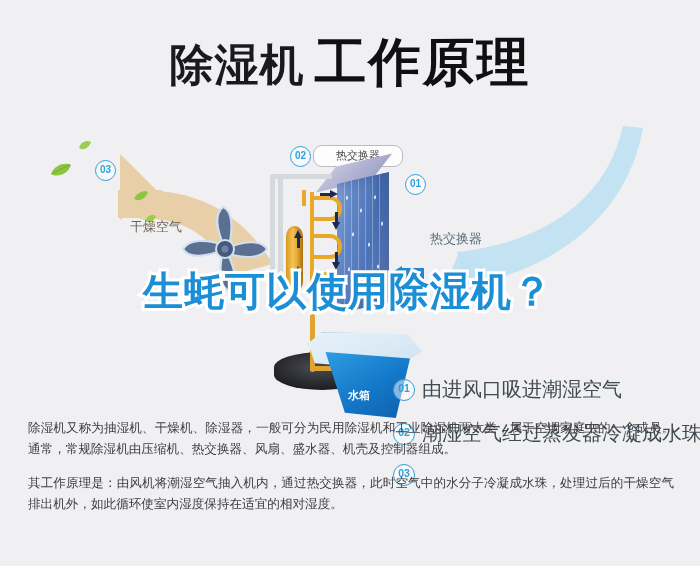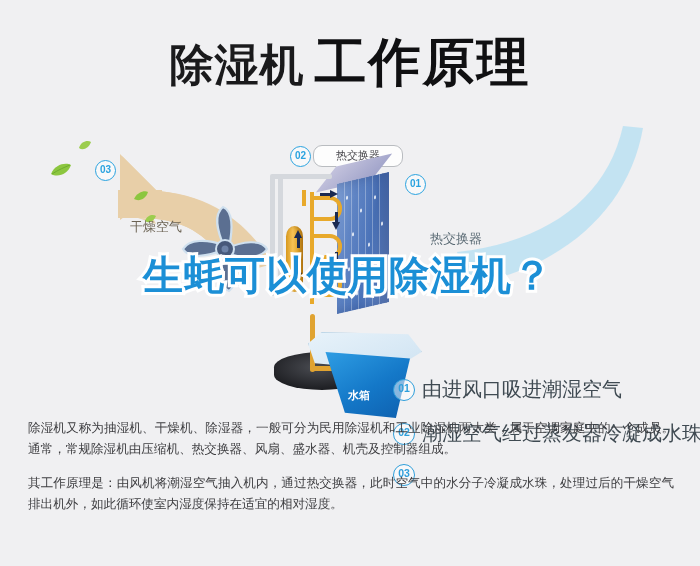--- a/index.html
+++ b/index.html
@@ -174,21 +174,21 @@
   .step-num{
     width:20px;height:20px;border-radius:50%;
     border:1.7px solid #2f9fdb;color:#2f9fdb;
     font-size:10.5px;font-weight:bold;line-height:17px;text-align:center;
     margin-right:7px;flex:0 0 auto;background:rgba(255,255,255,.5);
   }
   .step-txt{font-size:20px;color:#3f4a52;}
 
   
   .overlay{
-    position:absolute;left:0;top:248px;width:696px;text-align:center;
+    position:absolute;left:0;top:264px;width:696px;text-align:center;
     font-size:40px;font-weight:bold;letter-spacing:1px;
     color:#1b8fd6;
     -webkit-text-stroke:6px #ffffff;
     paint-order:stroke fill;
     white-space:nowrap;
   }
 
   
   .body-copy{
     position:absolute;left:28px;top:418px;width:646px;

